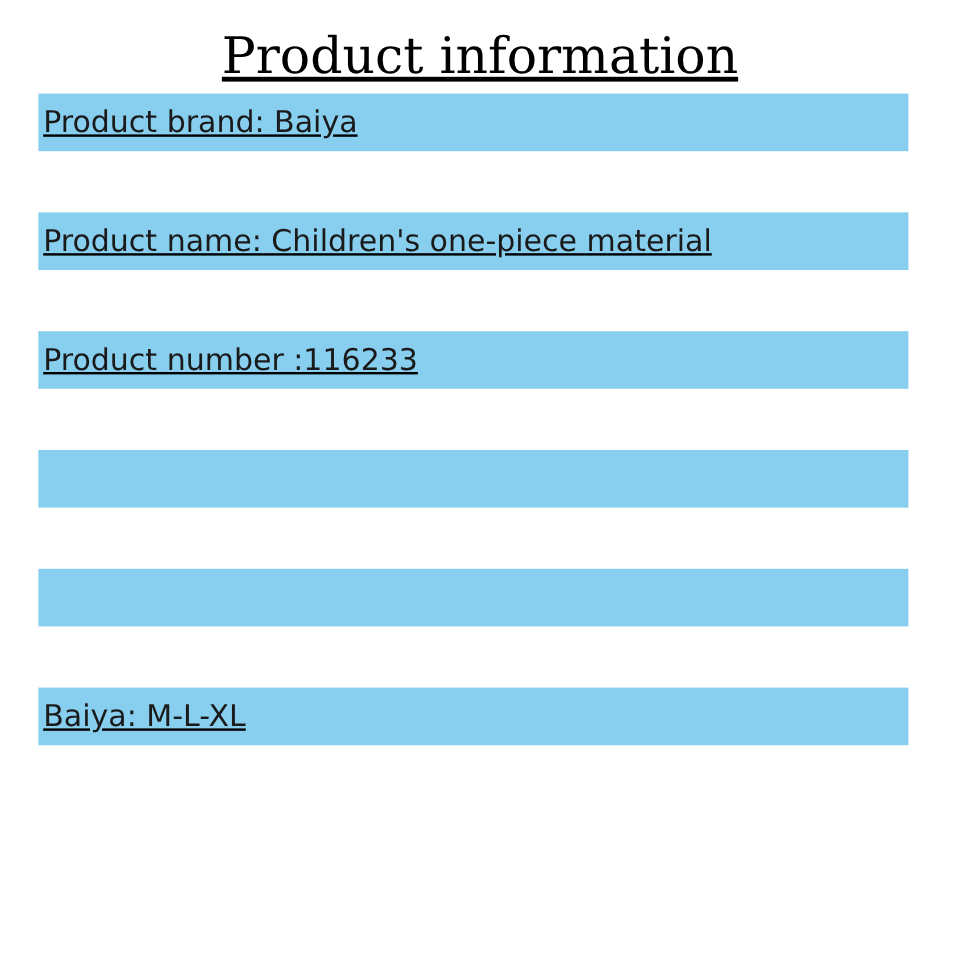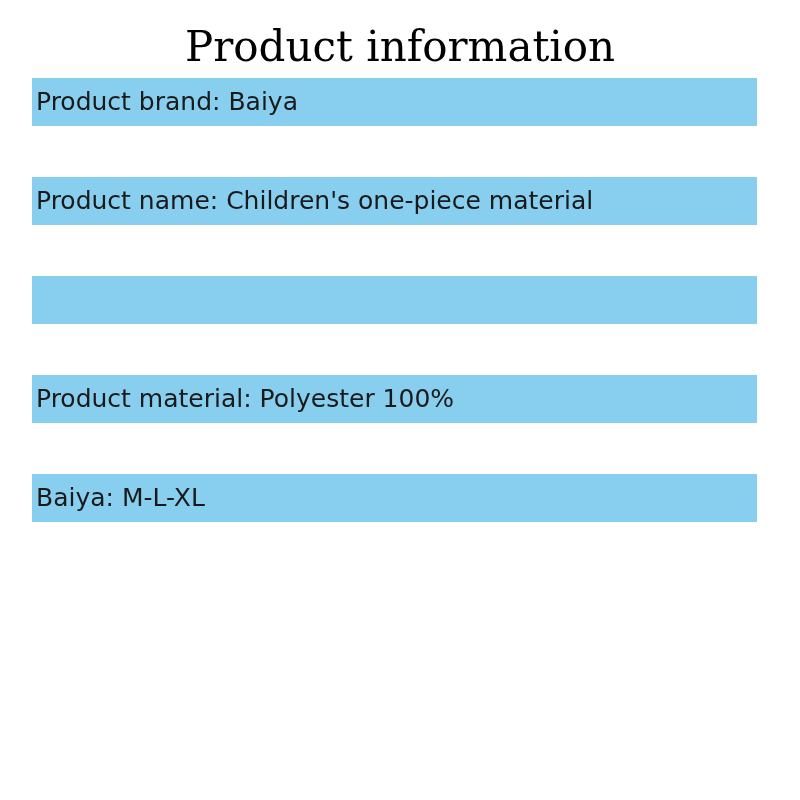--- a/index.html
+++ b/index.html
@@ -11,20 +11,21 @@
     height: 800px;
     background: #ffffff;
     font-family: "DejaVu Sans", sans-serif;
     overflow: hidden;
   }
   .page {
     position: relative;
     width: 800px;
     height: 748px;
     box-sizing: border-box;
+    text-decoration: underline;
   }
   .title {
     text-align: center;
     font-family: "DejaVu Serif", serif;
     font-size: 42px;
     font-weight: 400;
     color: #000000;
     letter-spacing: 0px;
     margin: 0;
     padding-top: 22px;
@@ -72,28 +73,31 @@
     <div class="row">
       <div class="bar" style="width: 725px; background: rgb(135, 206, 239);"></div>
       <div class="text">Product brand: Baiya</div>
     </div>
 
     <div class="row">
       <div class="bar" style="width: 725px; background: rgb(135, 206, 239);"></div>
       <div class="text">Product name: Children's one-piece material</div>
     </div>
 
+    <div class="row">
+      <div class="bar" style="width: 725px; background: rgb(135, 206, 239);"></div>
+      <div class="text">Product number :116233</div>
+    </div>
 
     <div class="row">
       <div class="bar" style="width: 725px; background: rgb(135, 206, 239);"></div>
     </div>
 
     <div class="row">
       <div class="bar" style="width: 725px; background: rgb(135, 206, 239);"></div>
-      <div class="text">Product material: Polyester 100%</div>
     </div>
 
 
     <div class="row">
       <div class="bar" style="width: 725px; background: rgb(135, 206, 239);"></div>
       <div class="text">Baiya: M-L-XL</div>
     </div>
 
   </div>
 </div>

